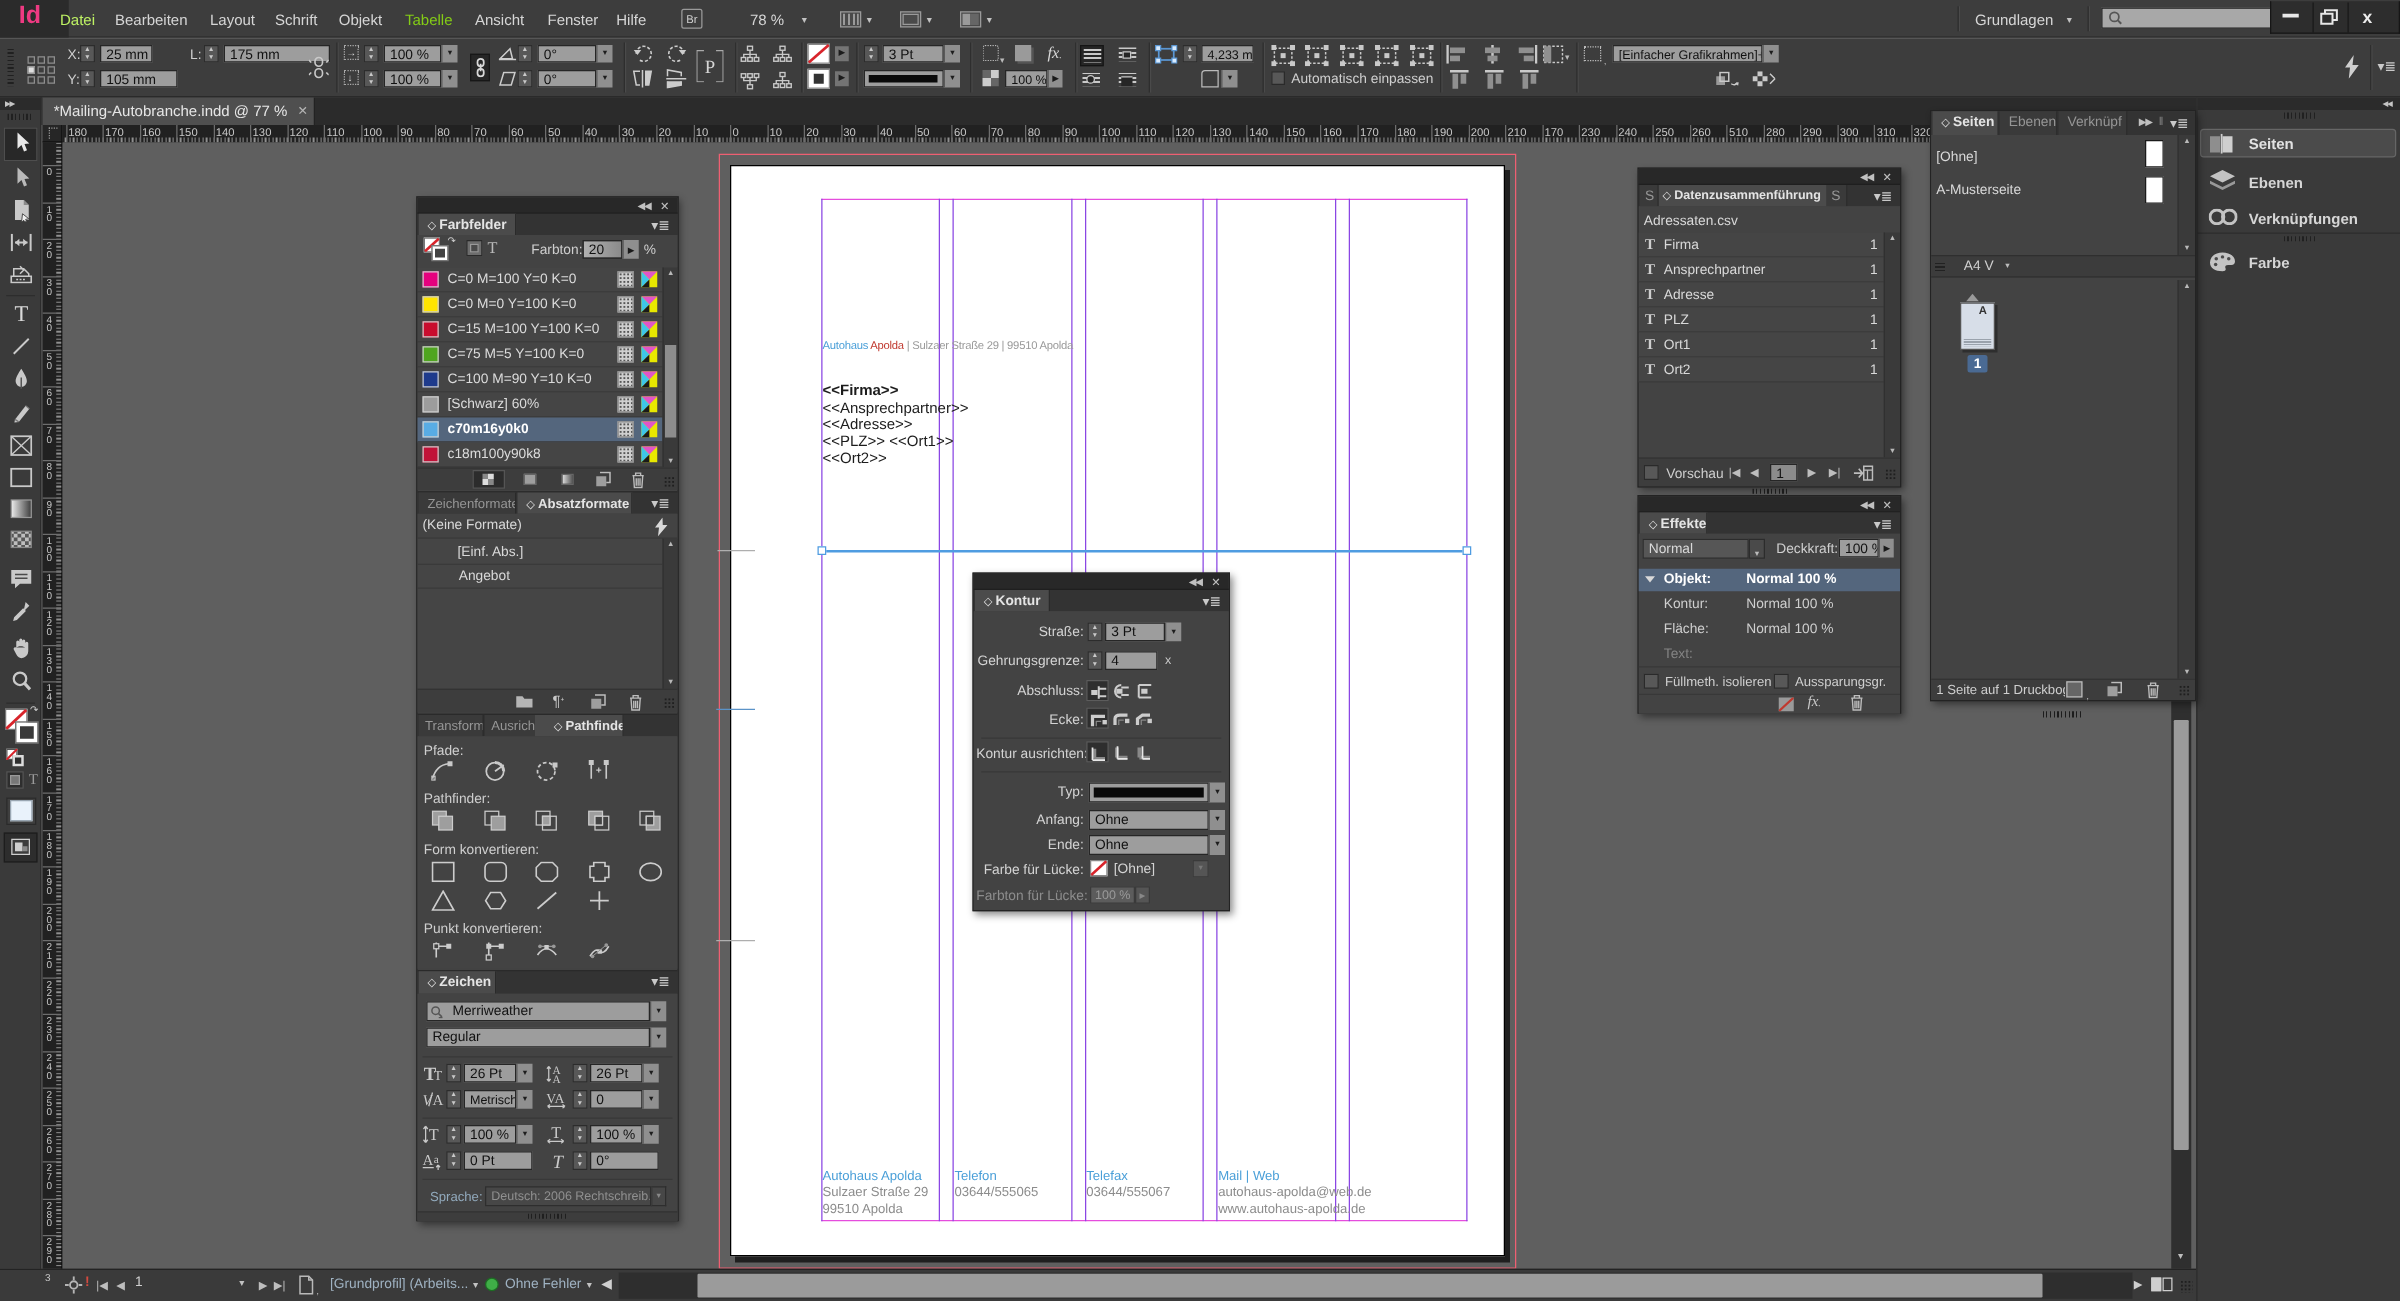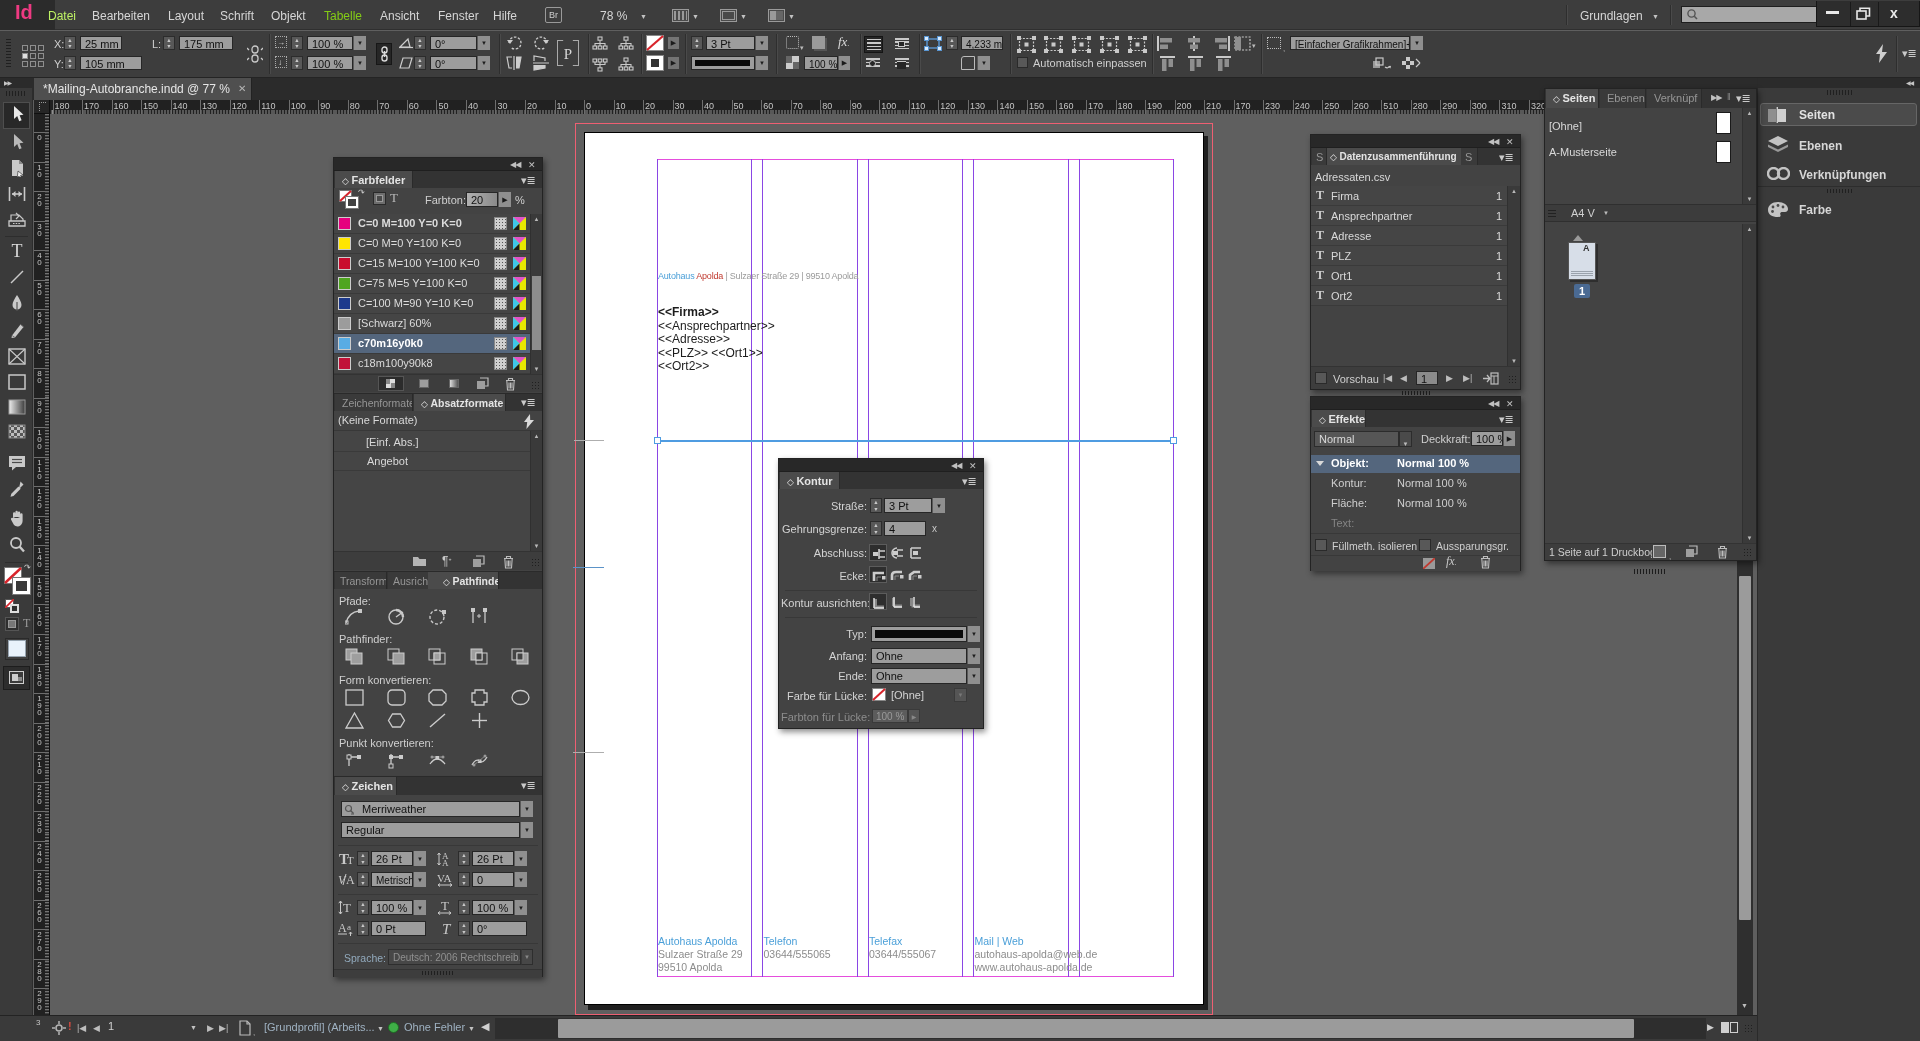--- a/index.html
+++ b/index.html
@@ -100,21 +100,21 @@
 <div class="step abs" style="left:64px;top:25px;width:12px;height:14px">
       <div class="u"></div>
       <div class="d"></div>
     </div>
 <div class="fld abs" style="left:80px;top:25px;width:62px;height:14px;font-size:11px">105 mm</div>
 <div class="lbl abs" style="left:152px;top:6px">L:</div>
 <div class="step abs" style="left:163px;top:5px;width:12px;height:14px">
       <div class="u"></div>
       <div class="d"></div>
     </div>
-<div class="fld abs" style="left:179px;top:5px;width:54px;height:14px;font-size:11px">175 mm</div>
+<div class="fld abs" style="left:179px;top:5px;width:85px;height:14px;font-size:11px">175 mm</div>
 <svg class="abs" style="left:247px;top:13px" width="16" height="20" viewBox="0 0 16 20">
       <g stroke="#c9c9c9" stroke-width="1.3" fill="none">
         <rect x="5" y="2" width="6" height="7" rx="3"></rect>
         <rect x="5" y="11" width="6" height="7" rx="3"></rect>
         <line x1="2" y1="6" x2="0" y2="4"></line>
         <line x1="14" y1="6" x2="16" y2="4"></line>
         <line x1="2" y1="14" x2="0" y2="16"></line>
         <line x1="14" y1="14" x2="16" y2="16"></line>
       </g>
     </svg>
@@ -987,21 +987,21 @@
 <div class="abs" style="left:56px;top:2px;font-size:13px;color:#b9b9b9;font-family:'Liberation Serif',serif">T</div>
 <div class="lbl abs" style="left:91px;top:5px">Farbton:</div>
 <div class="fld abs" style="left:132px;top:4px;width:32px;height:15px;background:linear-gradient(90deg,#b0b0b0,#8a8a8a)">20</div>
 <div class="dd abs" style="left:164px;top:4px;width:13px;height:15px">
       <span style="font-size:7px">▶</span>
     </div>
 <div class="lbl abs" style="left:181px;top:5px">%</div>
 </div>
 <div class="abs" style="left:334px;top:214px;width:196px;height:20px;background:#454545;border-bottom:1px solid #3a3a3a">
 <div class="abs" style="left:4px;top:3px;width:13px;height:13px;background:#e5007e;border:1px solid #ccc"></div>
-<div class="abs" style="left:24px;top:3px;font-size:11px;color:#dcdcdc;font-weight:bold">C=0 M=100 Y=0 K=0</div>
+<div class="abs" style="left:24px;top:3px;font-size:11px;color:#dcdcdc;font-weight:normal">C=0 M=100 Y=0 K=0</div>
 <div class="abs" style="left:160px;top:3px">
       <div style="width:13px;height:13px;background:#cfcfcf;background-image:radial-gradient(#555 28%,transparent 30%);background-size:3px 3px;border:1px solid #888"></div>
     </div>
 <div class="abs" style="left:179px;top:3px">
       <svg width="13" height="13" viewBox="0 0 13 13">
         <path d="M0 0 h13 v13 h-13z" fill="#e8e800"></path>
         <path d="M0 0 h13 L6.5 6.5z" fill="#e055c8"></path>
         <path d="M0 0 v13 L6.5 6.5z" fill="#3ec6e8"></path>
         <path d="M0 13 h6.5 L6.5 6.5z" fill="#1a1a1a"></path>
       </svg>

